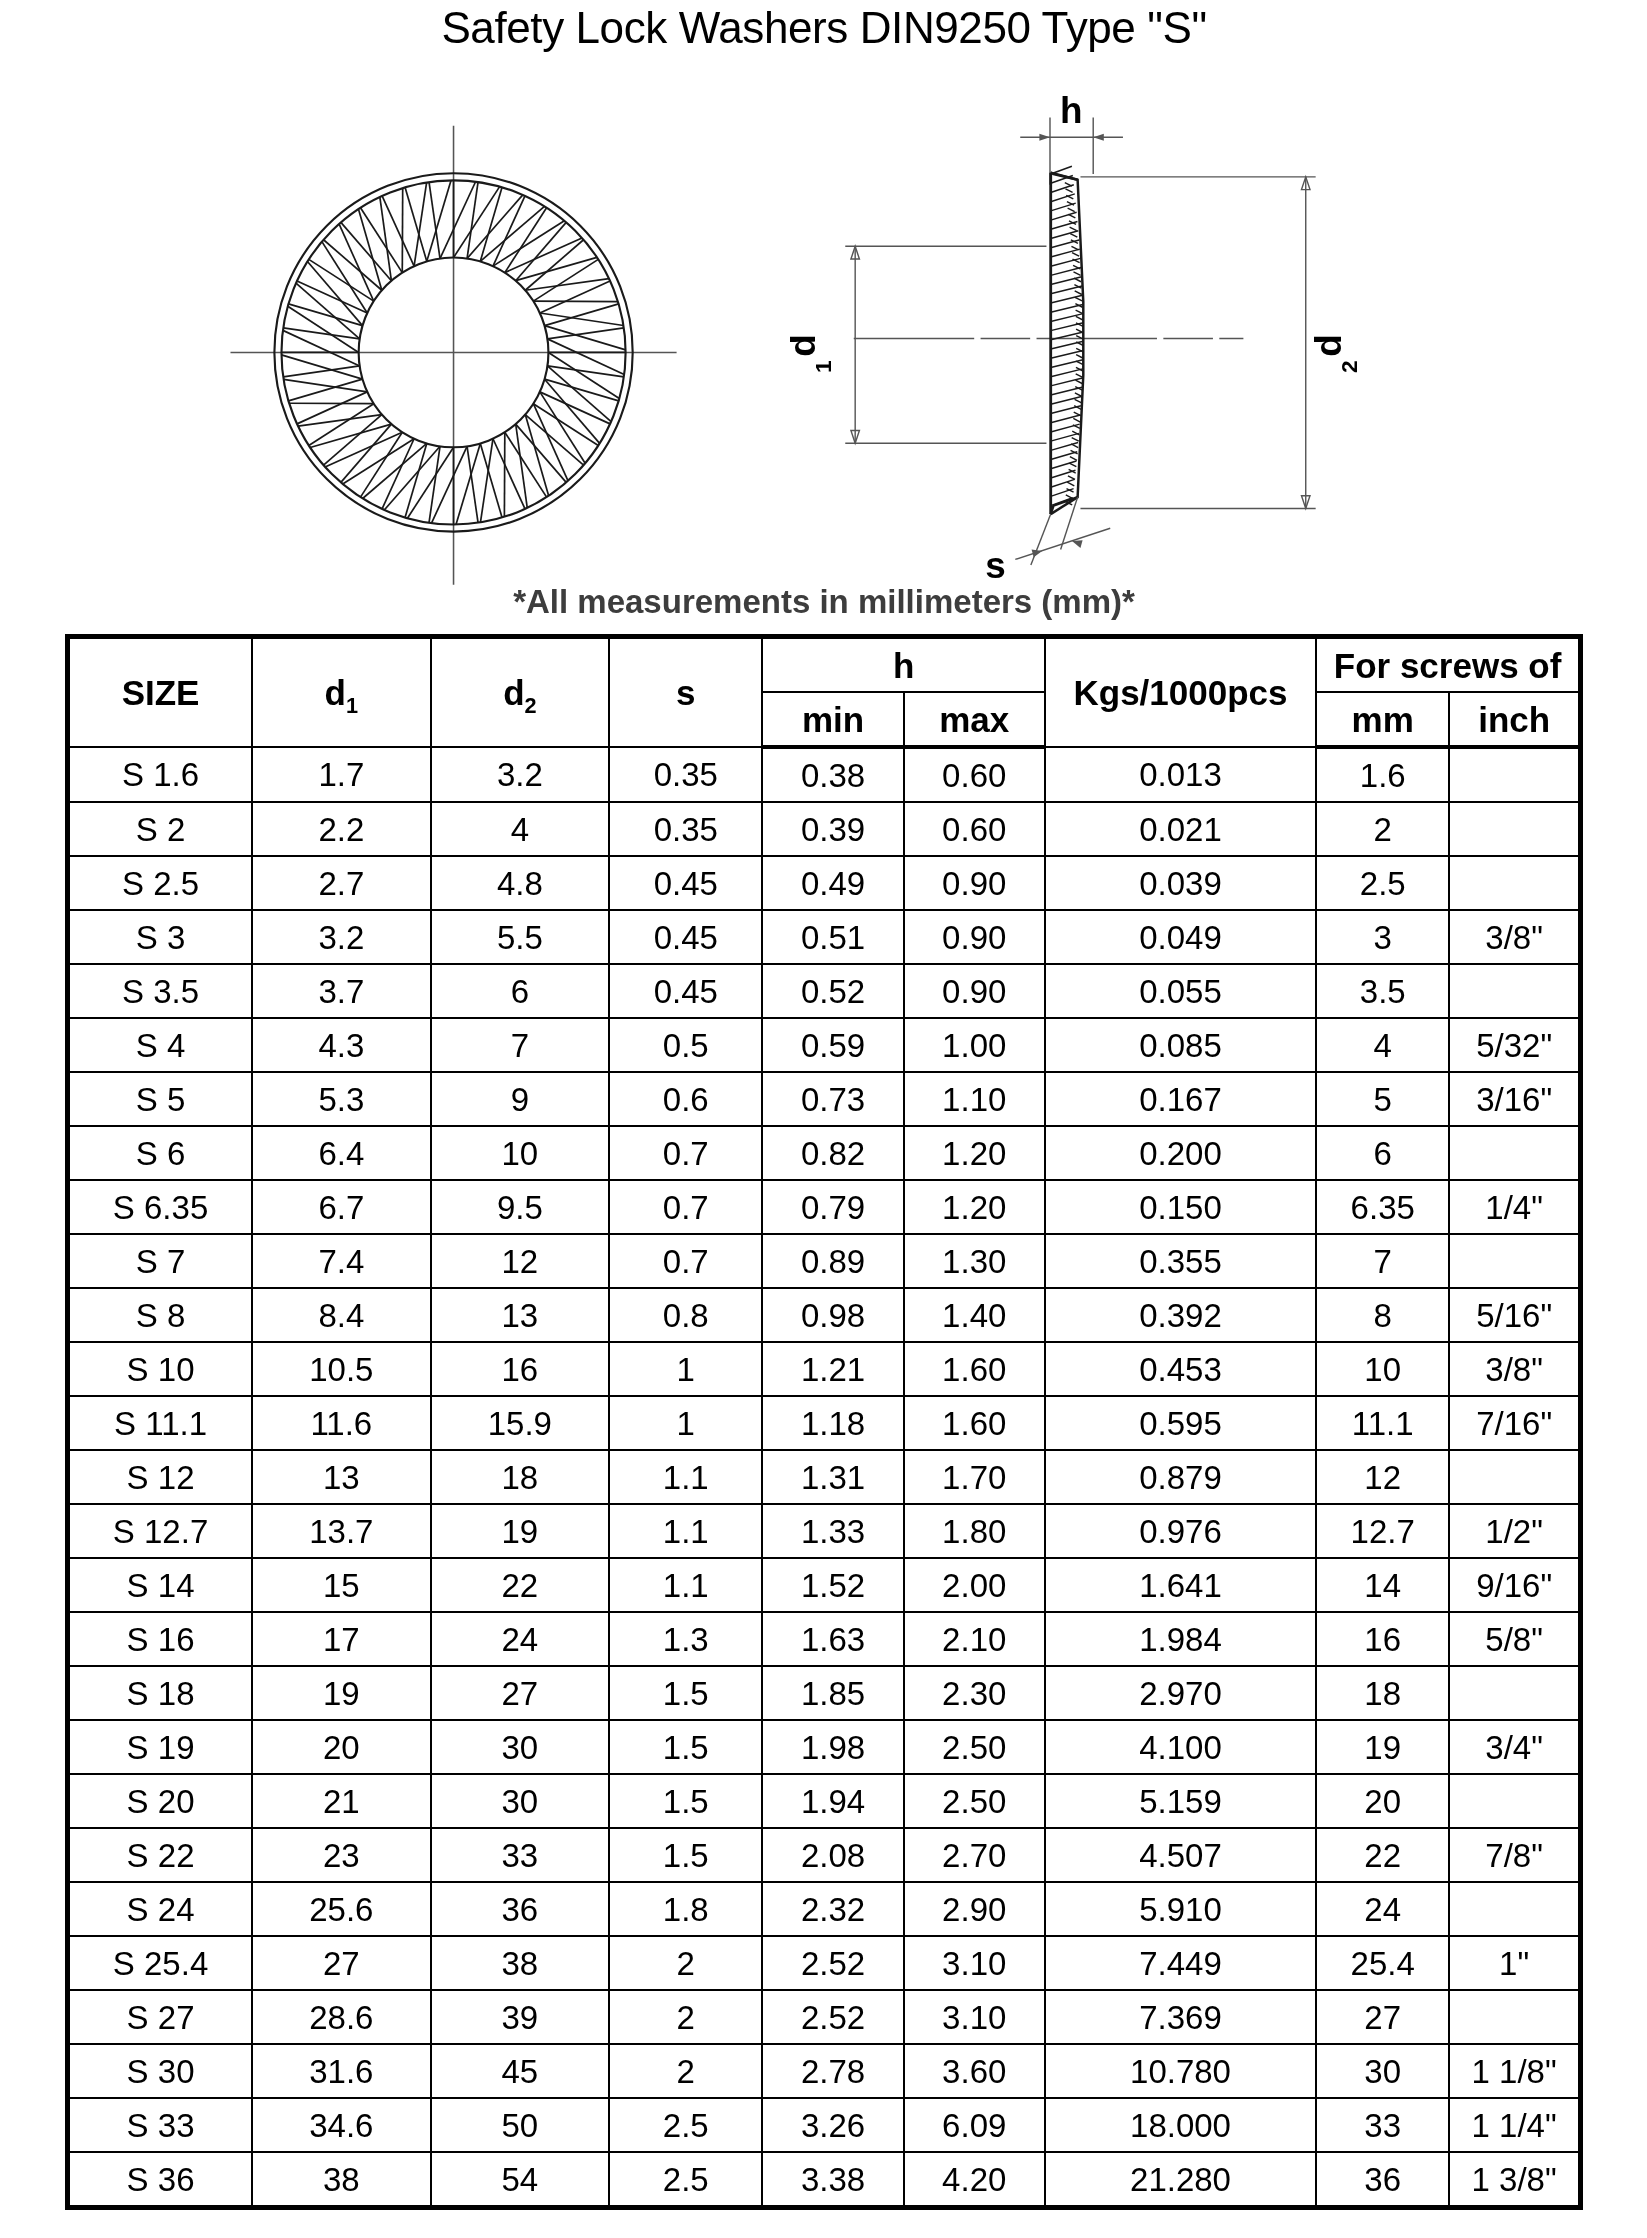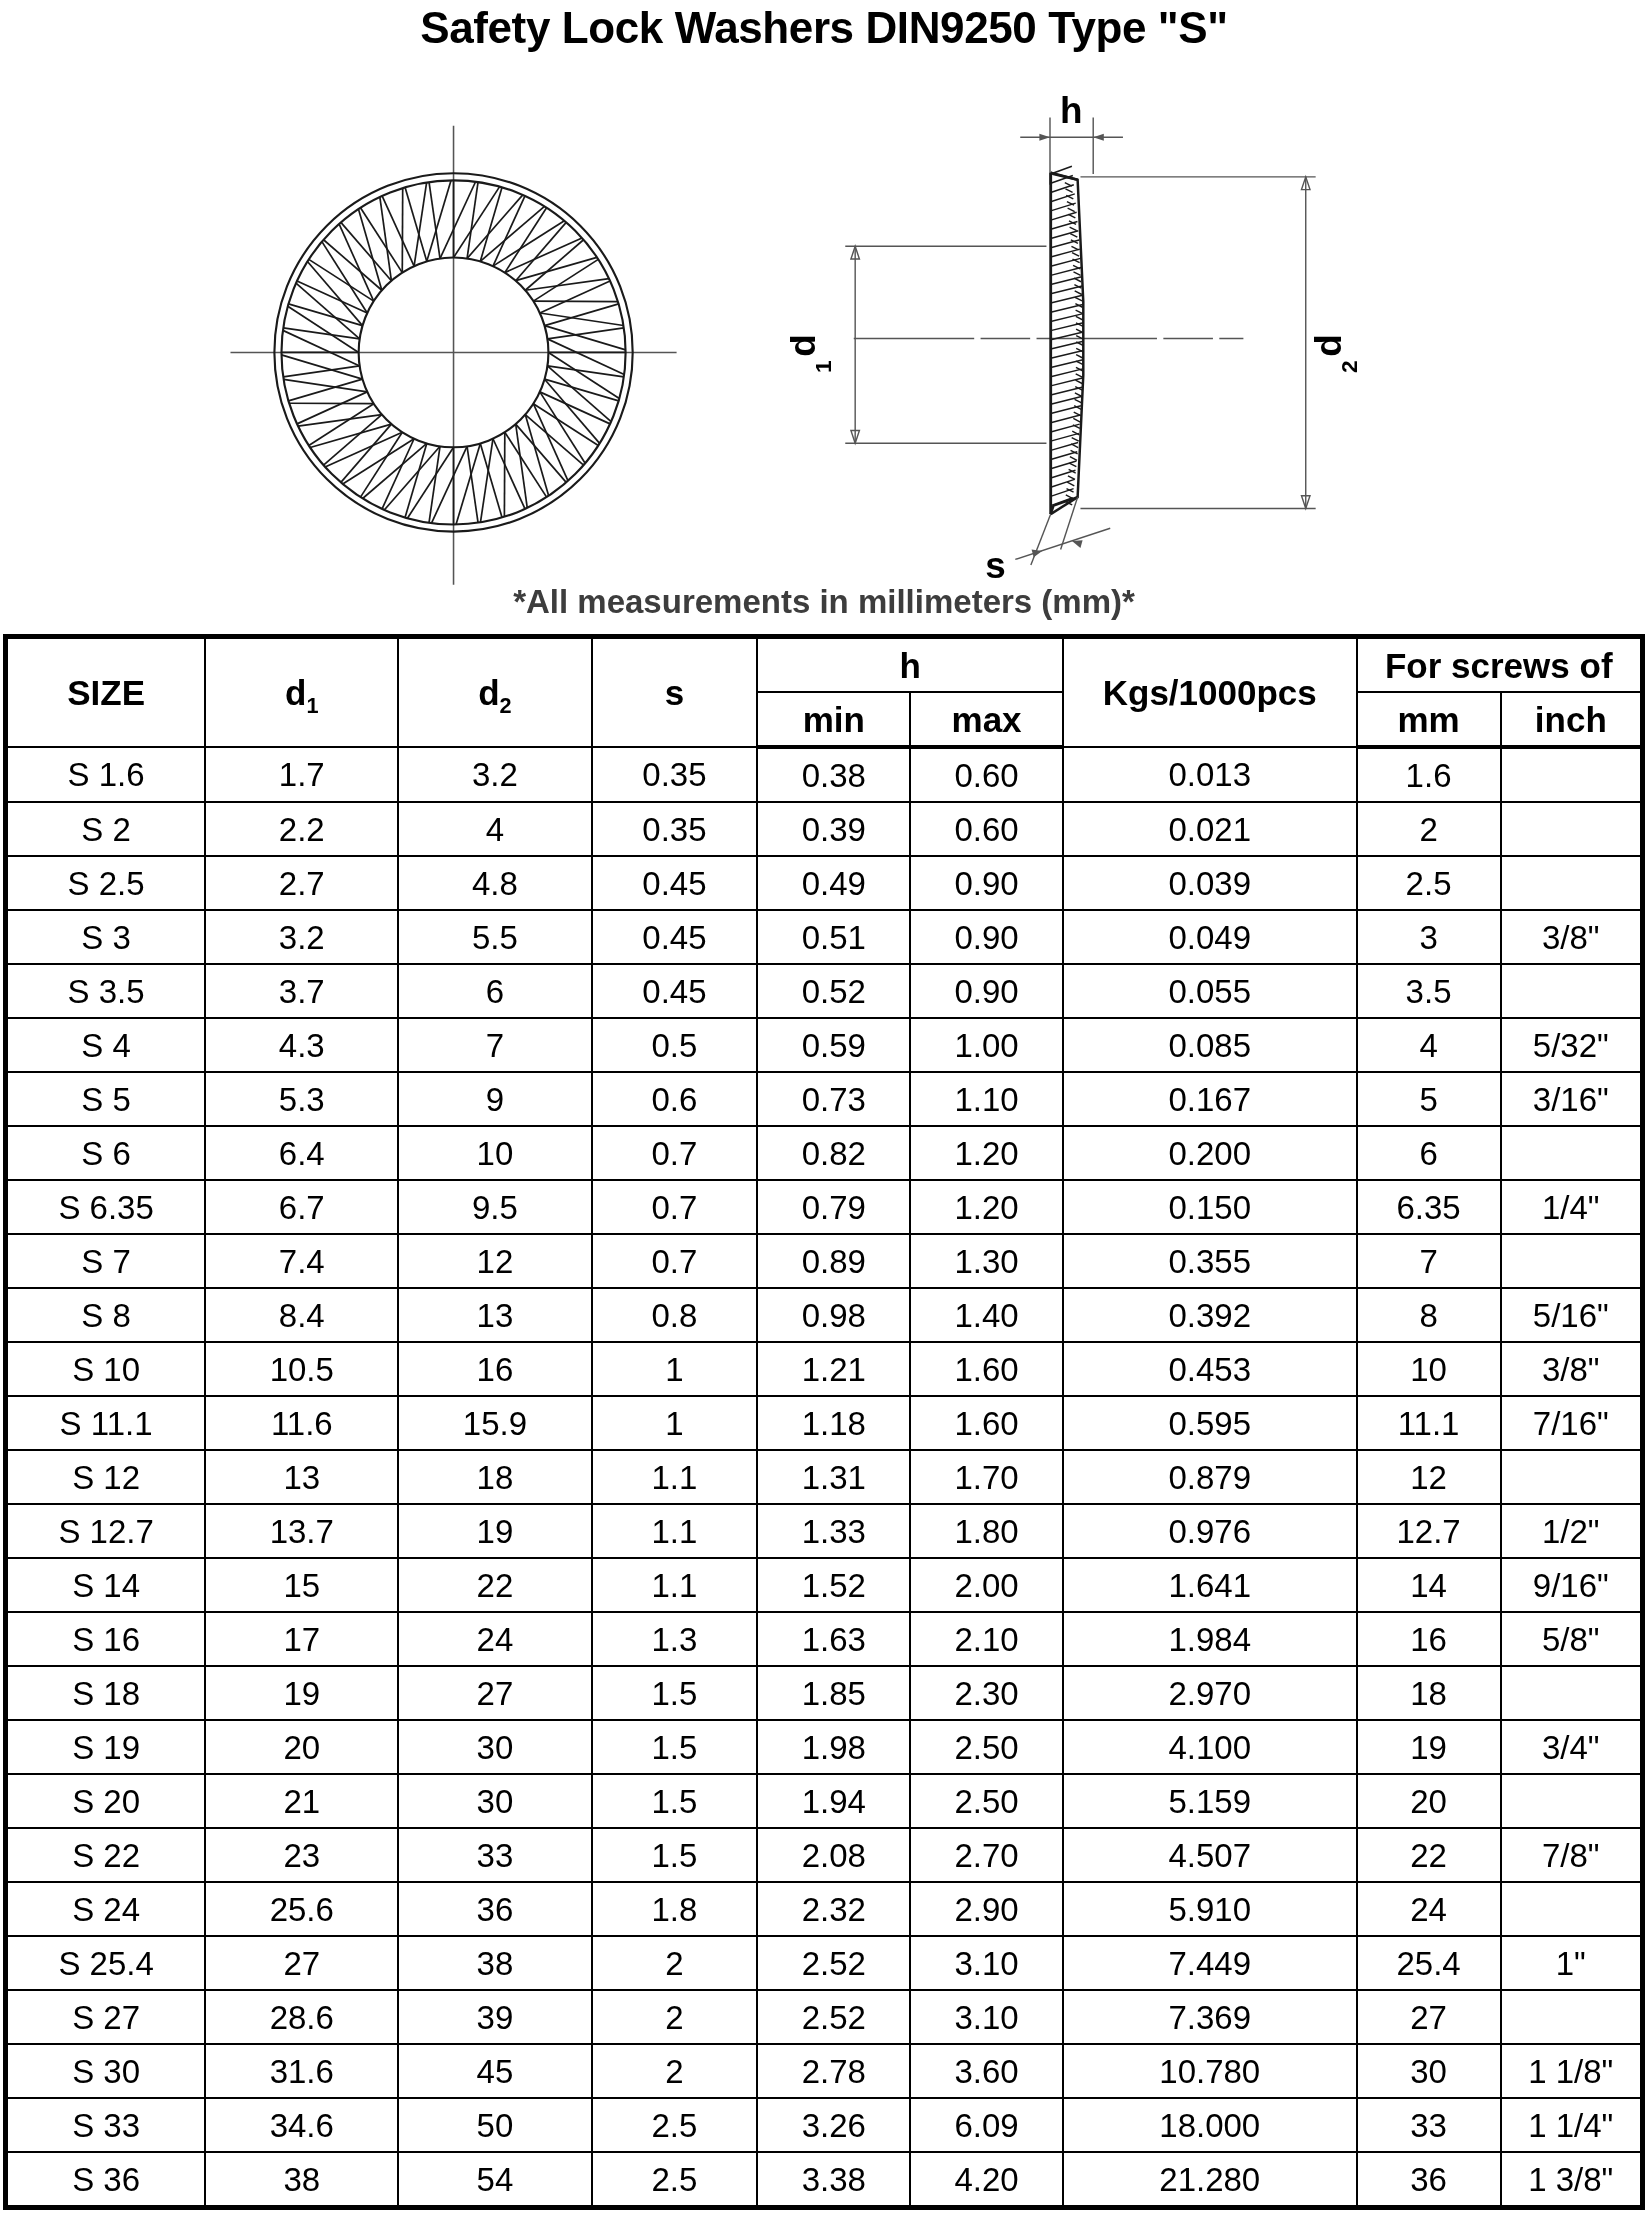--- a/index.html
+++ b/index.html
@@ -12,21 +12,21 @@
     height: 2239px;
     font-family: "Liberation Sans", sans-serif;
     color: #000000;
     overflow: hidden;
   }
 
   
   .title {
     text-align: center;
     font-size: 44px;
-    font-weight: bold;
+    font-weight: normal;
     letter-spacing: -0.4px;
     padding-top: 5.7px;
     line-height: 1.0;
     color: #000;
   }
 
   
   .drawings {
     position: relative;
     height: 539px;
@@ -53,21 +53,21 @@
     font-size: 33px;
     font-weight: bold;
     color: #3d3d3d;
     padding-bottom: 13px;
     margin-top: -5.7px;
   }
 
   
   table.spec {
     border-collapse: collapse;
-    width: 1642px;
+    width: 1518px;
     margin: 0 auto;
     table-layout: fixed;
     font-size: 33px;
   }
   table.spec th, table.spec td {
     border: 2.1px solid #000;
     padding: 0;
     height: 52px;
     text-align: center;
     vertical-align: middle;

